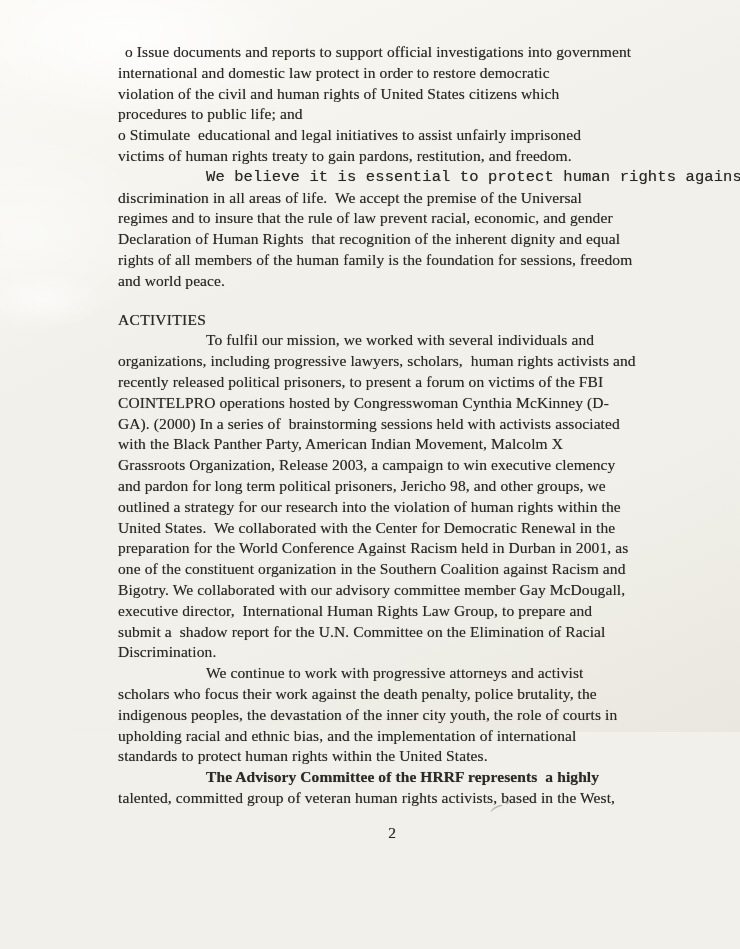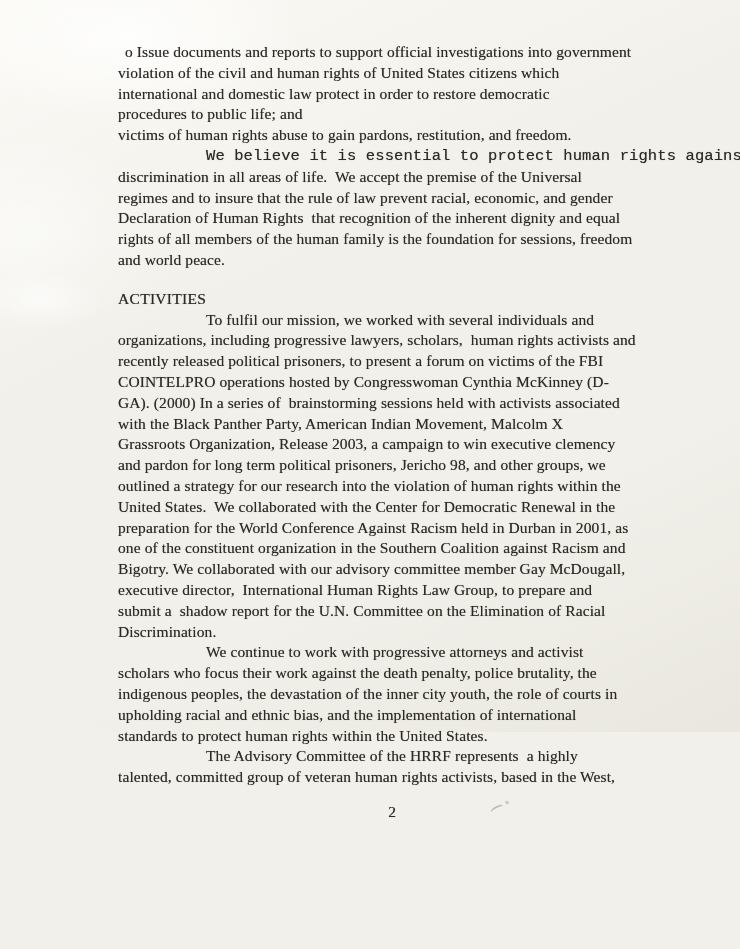--- a/index.html
+++ b/index.html
@@ -97,24 +97,25 @@
   }
 </style>
 </head>
 <body>
 
 <div class="paper">
   <div class="crease"></div>
   <div class="content" id="doc-content">
 
   <div class="line" style="padding-left: 7px;">o Issue documents and reports to support official investigations into government</div>
+      <div class="line">international and domestic law protect in order to restore democratic</div>
       <div class="line">violation of the civil and human rights of United States citizens which</div>
-      <div class="line">international and domestic law protect in order to restore democratic</div>
       <div class="line">procedures to public life; and</div>
-      <div class="line">victims of human rights abuse to gain pardons, restitution, and freedom.</div>
+      <div class="line">o Stimulate  educational and legal initiatives to assist unfairly imprisoned</div>
+      <div class="line">victims of human rights treaty to gain pardons, restitution, and freedom.</div>
       <div class="line" style="padding-left: 88px; font-family: Liberation Mono, monospace;">We believe it is essential to protect human rights against repressive</div>
       <div class="line">discrimination in all areas of life.  We accept the premise of the Universal</div>
       <div class="line">regimes and to insure that the rule of law prevent racial, economic, and gender</div>
       <div class="line">Declaration of Human Rights  that recognition of the inherent dignity and equal</div>
       <div class="line">rights of all members of the human family is the foundation for sessions, freedom</div>
       <div class="line">and world peace.</div>
       <div class="heading">ACTIVITIES</div>
       <div class="line" style="padding-left: 88px;">To fulfil our mission, we worked with several individuals and</div>
       <div class="line">organizations, including progressive lawyers, scholars,  human rights activists and</div>
       <div class="line">recently released political prisoners, to present a forum on victims of the FBI</div>
@@ -129,18 +130,18 @@
       <div class="line">one of the constituent organization in the Southern Coalition against Racism and</div>
       <div class="line">Bigotry. We collaborated with our advisory committee member Gay McDougall,</div>
       <div class="line">executive director,  International Human Rights Law Group, to prepare and</div>
       <div class="line">submit a  shadow report for the U.N. Committee on the Elimination of Racial</div>
       <div class="line">Discrimination.</div>
       <div class="line" style="padding-left: 88px;">We continue to work with progressive attorneys and activist</div>
       <div class="line">scholars who focus their work against the death penalty, police brutality, the</div>
       <div class="line">indigenous peoples, the devastation of the inner city youth, the role of courts in</div>
       <div class="line">upholding racial and ethnic bias, and the implementation of international</div>
       <div class="line">standards to protect human rights within the United States.</div>
-      <div class="line" style="padding-left: 88px;">The Advisory Committee of the HRRF represents  a highly</div>
+      <div class="line" style="padding-left: 88px; font-weight: bold;">The Advisory Committee of the HRRF represents  a highly</div>
       <div class="line">talented, committed group of veteran human rights activists, based in the West,</div>
       <div class="page-number">2</div>
     </div>
   <div class="pencil-mark"></div>
 </div>
 
 </body></html>

